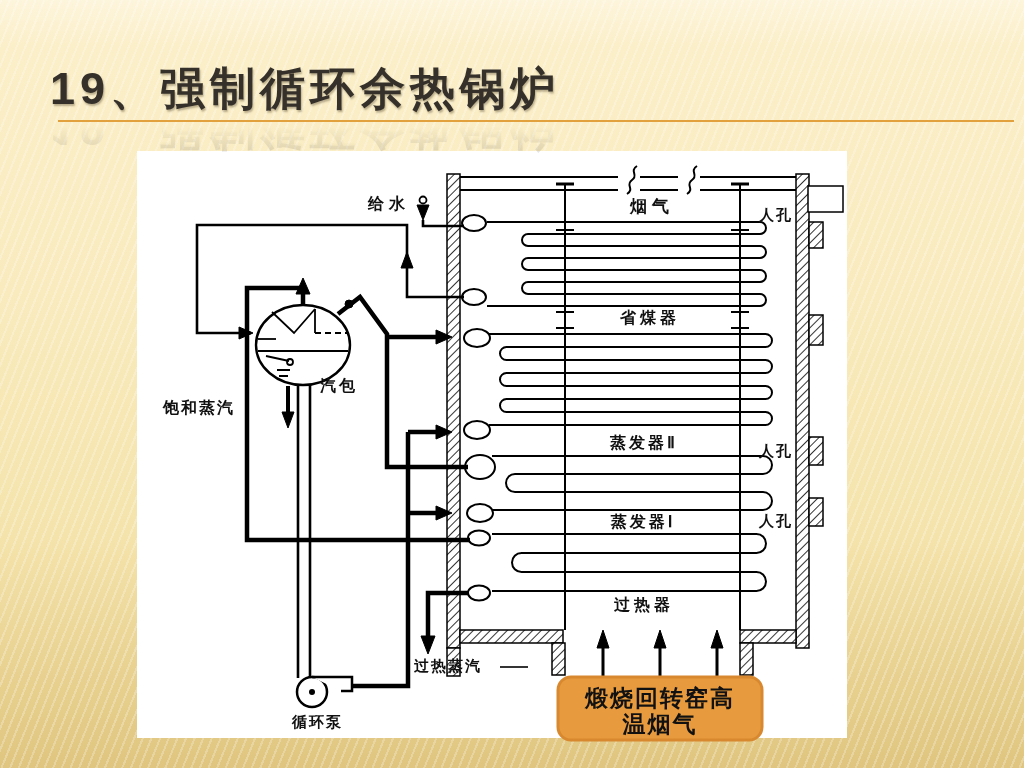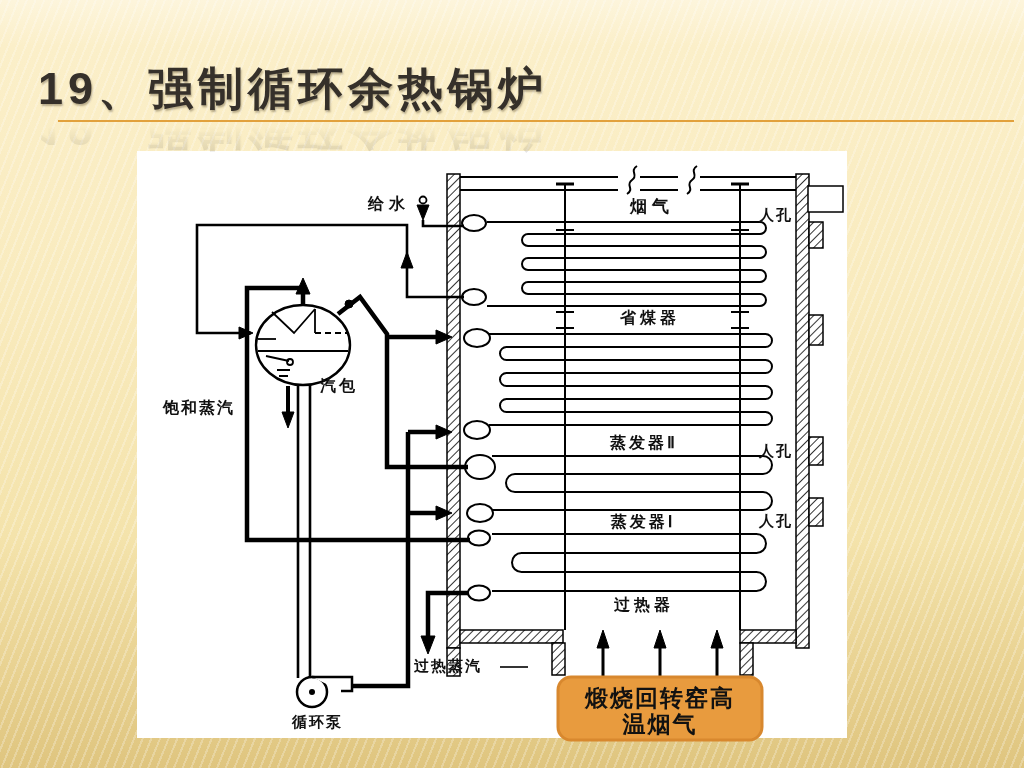--- a/index.html
+++ b/index.html
@@ -6,21 +6,21 @@
   body{
     width:1024px;height:768px;position:relative;overflow:hidden;
     font-family:"Liberation Sans",sans-serif;
     background:linear-gradient(180deg,#FDF5DC 0%,#FBEFC9 6%,#F9EBBE 38%,#F4E3AB 70%,#E8D190 88%,#DFC57F 100%);
   }
   .stripes{
     position:absolute;inset:0;pointer-events:none;z-index:1;
     background:repeating-linear-gradient(112deg,rgba(255,255,255,.45) 0 2px,rgba(255,255,255,0) 2px 8px);
     opacity:.55;
   }
-  .title-wrap{position:absolute;left:38px;top:62px;z-index:4;}
+  .title-wrap{position:absolute;left:50px;top:62px;z-index:4;}
   .slide-title{
     font-size:45px;font-weight:bold;color:#35302A;letter-spacing:5px;
     line-height:54px;white-space:nowrap;
     text-shadow:1px 2px 2px rgba(60,45,20,.35);
   }
   .title-reflect{
     transform:scaleY(-1);opacity:.22;margin-top:-14px;
     -webkit-mask-image:linear-gradient(rgba(0,0,0,.7),transparent 55%);
             mask-image:linear-gradient(rgba(0,0,0,.7),transparent 55%);
   }

